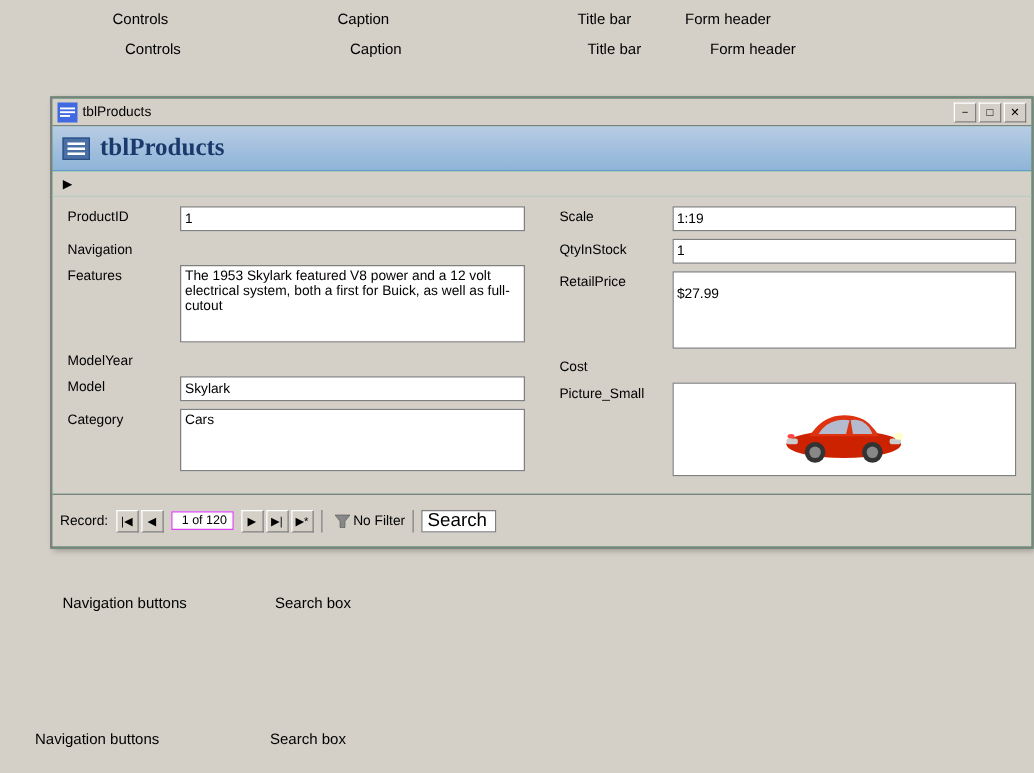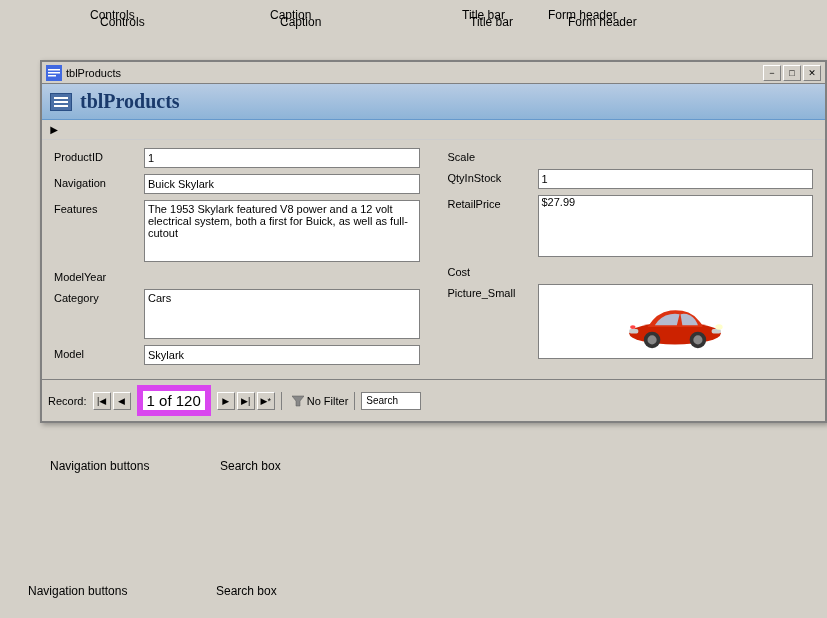--- a/index.html
+++ b/index.html
@@ -11,21 +11,21 @@
       padding: 60px 20px 80px 20px;
       position: relative;
     }
 
     
     .window {
       width: 787px;
       border: 2px solid #808080;
       background: #22c55e;
       position: relative;
-      margin: 0 auto;
+      margin: 17px auto;
       box-shadow: 2px 2px 5px rgba(0,0,0,0.3);
     }
 
     
     .title-bar {
       background: #d4d0c8;
       height: 22px;
       display: flex;
       align-items: center;
       justify-content: space-between;
@@ -175,21 +175,21 @@
       font-size: 11px;
       font-family: Arial, sans-serif;
       resize: none;
       outline: none;
     }
     .field-input-tall {
       flex: 1;
       height: 62px;
       border: 1px solid #808080;
       background: #fff;
-      padding: 0 3px;
+      padding: 11px 3px;
       font-size: 11px;
       font-family: Arial, sans-serif;
       resize: none;
       outline: none;
     }
     .category-field {
       flex: 1;
       height: 50px;
       border: 1px solid #808080;
       background: #fff;
@@ -237,23 +237,23 @@
       border: 1px solid #808080;
       border-top-color: #fff;
       border-left-color: #fff;
       display: flex;
       align-items: center;
       justify-content: center;
       font-size: 9px;
       cursor: pointer;
     }
     .nav-record-info {
-      font-size: 15px;
+      font-size: 10px;
       margin: 0 4px;
-      border: 6px solid #d946ef;
+      border: 1px solid #d946ef;
       padding: 1px 4px;
       background: #fff;
       min-width: 50px;
       text-align: right;
     }
     .nav-divider {
       width: 1px;
       height: 18px;
       background: #808080;
       margin: 0 4px;
@@ -263,21 +263,21 @@
       align-items: center;
       gap: 3px;
       font-size: 11px;
       margin-left: 4px;
     }
     .search-box {
       height: 18px;
       border: 1px solid #808080;
       background: #fff;
       padding: 1px 4px;
-      font-size: 10px;
+      font-size: 15px;
       width: 60px;
     }
 
     
     .outer-wrapper {
       position: relative;
       width: 827px;
       margin: 0 auto;
     }
   </style>
@@ -331,52 +331,52 @@
 
       <div class="form-left">
 
         <div class="field-row">
           <span class="field-label">ProductID</span>
           <input class="field-input" type="text" value="1" style="">
         </div>
 
         <div class="field-row">
           <span class="field-label">Navigation</span>
-          <input class="field-input" type="text" value="Buick Skylark" style="">
         </div>
 
         <div class="field-row">
           <span class="field-label">Features</span>
           <textarea class="field-textarea" style="">The 1953 Skylark featured V8 power and a 12 volt electrical system, both a first for Buick, as well as full-cutout</textarea>
         </div>
 
         <div class="field-row">
           <span class="field-label">ModelYear</span>
         </div>
 
+
+        <div class="field-row">
+          <span class="field-label">Model</span>
+          <input class="field-input" type="text" value="Skylark" style="">
+        </div>
 
         <div class="field-row">
           <span class="field-label">Category</span>
           <div class="category-field">
             <span>Cars</span>
           </div>
         </div>
 
-        <div class="field-row">
-          <span class="field-label">Model</span>
-          <input class="field-input" type="text" value="Skylark" style="">
-        </div>
-
 
       </div>
 
       <div class="form-right">
 
         <div class="field-row">
           <span class="field-label">Scale</span>
+          <input class="field-input" type="text" value="1:19" style="">
         </div>
 
         <div class="field-row">
           <span class="field-label">QtyInStock</span>
           <input class="field-input" type="text" value="1" style="">
         </div>
 
         <div class="field-row">
           <span class="field-label">RetailPrice</span>
           <textarea class="field-input-tall" style="">$27.99</textarea>

